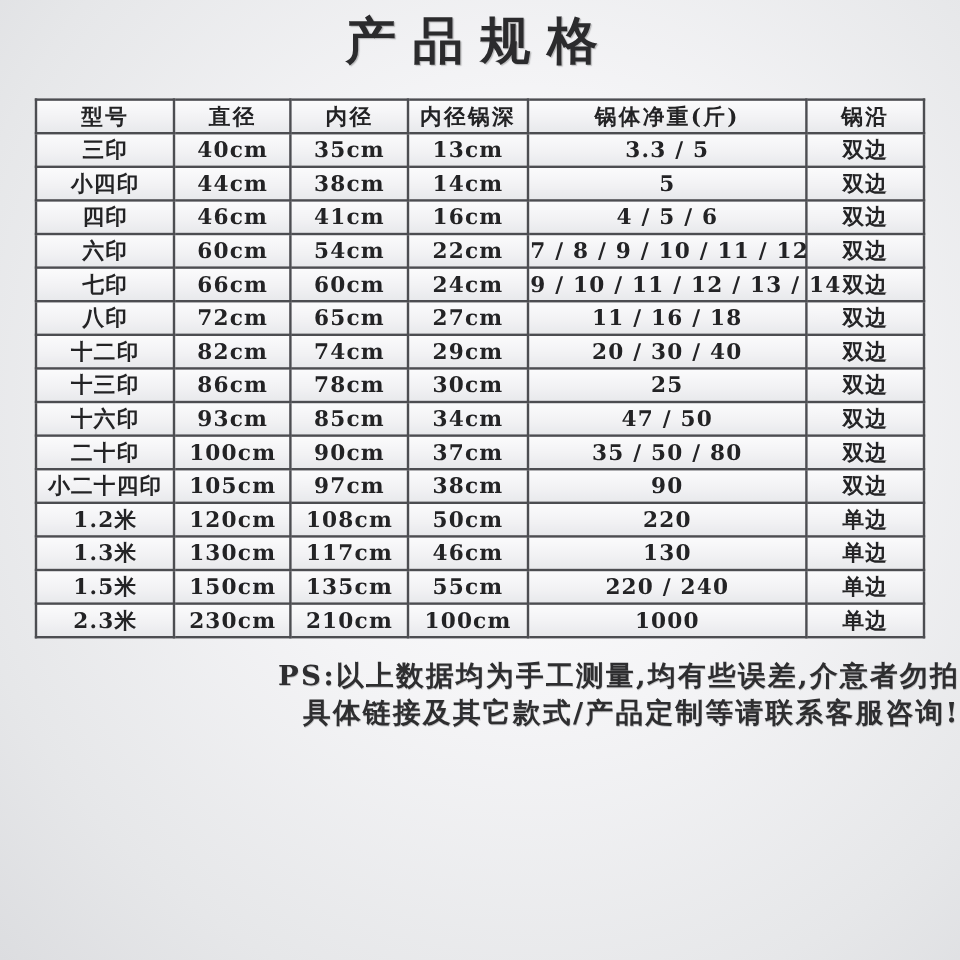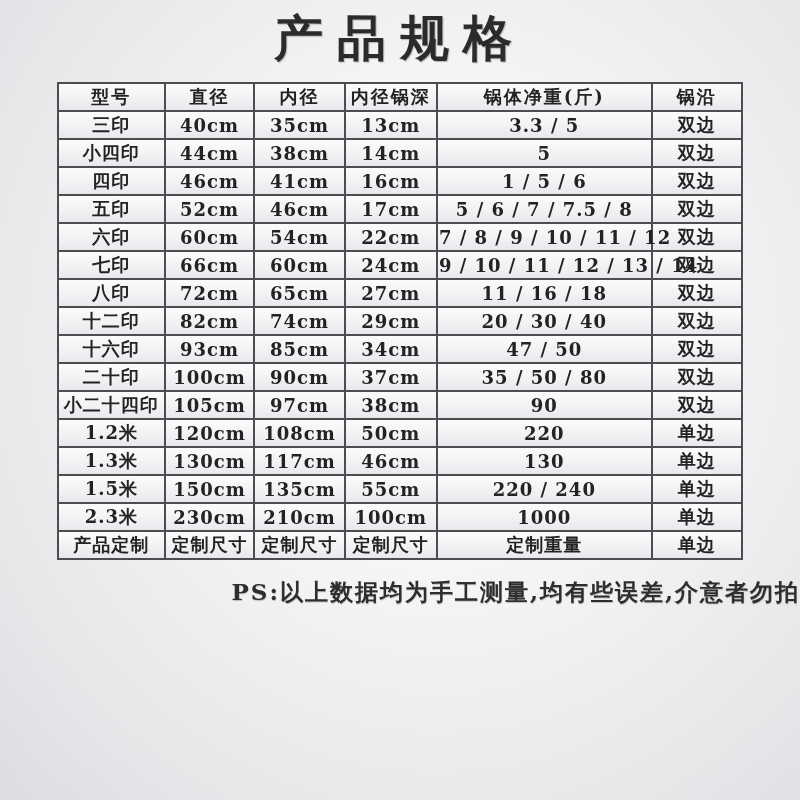--- a/index.html
+++ b/index.html
@@ -12,28 +12,28 @@
     overflow: hidden;
     background: radial-gradient(ellipse at 55% 42%, #ffffff 0%, #f4f4f6 40%, #e6e7e9 78%, #dcdde0 100%);
     font-family: "DejaVu Serif", "Liberation Serif", serif;
     color: #28282a;
   }
   .page-title {
     margin: 0;
     padding-top: 6px;
     height: 76px;
     text-align: center;
-    font-size: 49px;
+    font-size: 42px;
     font-weight: bold;
     letter-spacing: 14px;
     color: #2b2b2d;
     text-shadow: 1px 1px 1px rgba(0,0,0,0.25);
   }
   table.spec-table {
-    width: 686px;
+    width: 742px;
     margin: 0 auto;
     border-collapse: collapse;
     table-layout: fixed;
   }
   .spec-table th, .spec-table td {
     border: 2px solid #4c4d51;
     height: 26px;
     padding: 0 1px;
     text-align: center;
     vertical-align: middle;
@@ -107,29 +107,21 @@
         <td>38cm</td>
         <td>14cm</td>
         <td>5</td>
         <td>双边</td>
       </tr>
       <tr>
         <td>四印</td>
         <td>46cm</td>
         <td>41cm</td>
         <td>16cm</td>
-        <td>1 / 5 / 6</td>
-        <td>双边</td>
-      </tr>
-      <tr>
-        <td>五印</td>
-        <td>52cm</td>
-        <td>46cm</td>
-        <td>17cm</td>
-        <td>5 / 6 / 7 / 7.5 / 8</td>
+        <td>4 / 5 / 6</td>
         <td>双边</td>
       </tr>
       <tr>
         <td>六印</td>
         <td>60cm</td>
         <td>54cm</td>
         <td>22cm</td>
         <td>7 / 8 / 9 / 10 / 11 / 12</td>
         <td>双边</td>
       </tr>
@@ -151,20 +143,28 @@
       </tr>
       <tr>
         <td>十二印</td>
         <td>82cm</td>
         <td>74cm</td>
         <td>29cm</td>
         <td>20 / 30 / 40</td>
         <td>双边</td>
       </tr>
       <tr>
+        <td>十三印</td>
+        <td>86cm</td>
+        <td>78cm</td>
+        <td>30cm</td>
+        <td>25</td>
+        <td>双边</td>
+      </tr>
+      <tr>
         <td>十六印</td>
         <td>93cm</td>
         <td>85cm</td>
         <td>34cm</td>
         <td>47 / 50</td>
         <td>双边</td>
       </tr>
       <tr>
         <td>二十印</td>
         <td>100cm</td>
@@ -206,26 +206,19 @@
         <td>单边</td>
       </tr>
       <tr>
         <td>2.3米</td>
         <td>230cm</td>
         <td>210cm</td>
         <td>100cm</td>
         <td>1000</td>
         <td>单边</td>
       </tr>
-      <tr>
-        <td>产品定制</td>
-        <td>定制尺寸</td>
-        <td>定制尺寸</td>
-        <td>定制尺寸</td>
-        <td>定制重量</td>
-        <td>单边</td>
-      </tr>
     </tbody>
 </table>
 
 <div class="footer-note">
   <div>PS:以上数据均为手工测量,均有些误差,介意者勿拍</div>
+  <div>具体链接及其它款式/产品定制等请联系客服咨询!</div>
 </div>
 
 </body></html>

